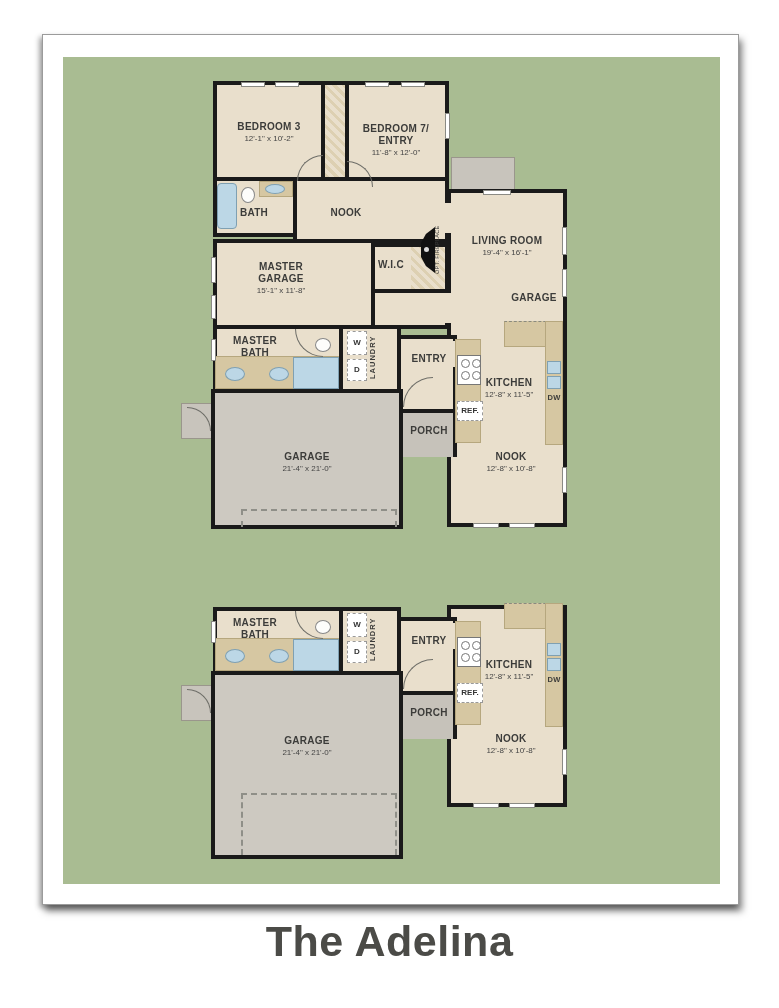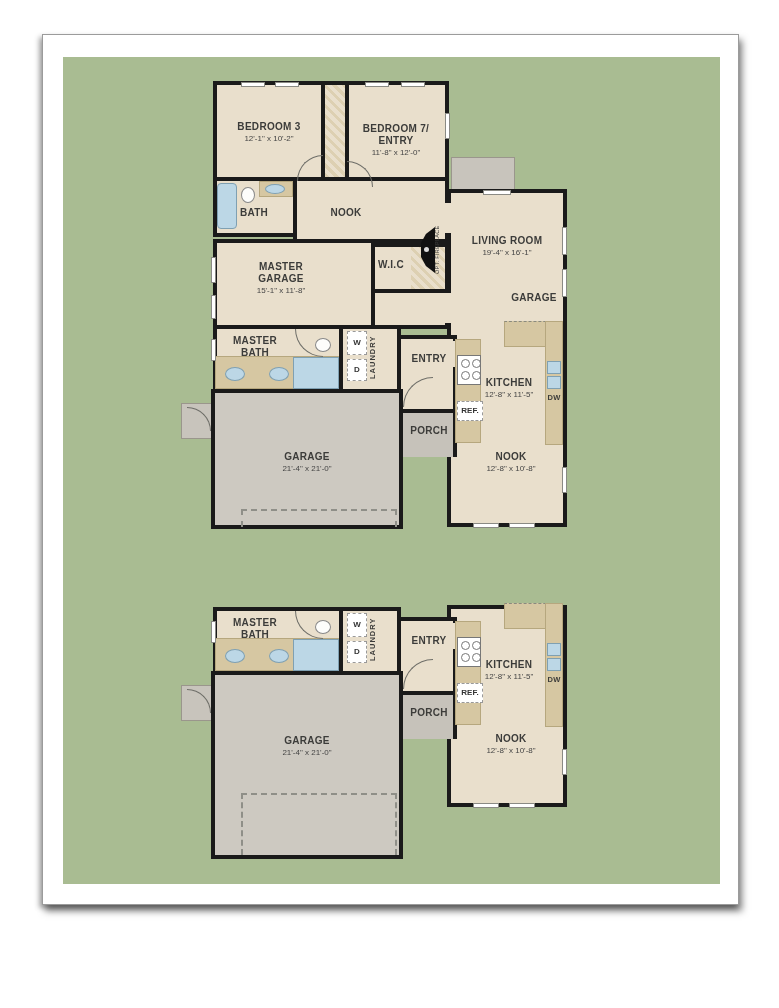--- a/index.html
+++ b/index.html
@@ -195,13 +195,14 @@
           <span style="display:block">BATH</span>
         </div>
    <div class="ab lbl" style="left:366px;top:584px">ENTRY</div>
    <div class="ab lbl" style="left:446px;top:614px"><span>KITCHEN</span><span class="dims">12'-8" x 11'-5"</span></div>
    <div class="ab lbl" style="left:366px;top:656px">PORCH</div>
    <div class="ab lbl" style="left:244px;top:690px"><span>GARAGE</span><span class="dims">21'-4" x 21'-0"</span></div>
    <div class="ab lbl" style="left:448px;top:688px"><span>NOOK</span><span class="dims">12'-8" x 10'-8"</span></div>
 
   </div>
  </div>
+ <div id="title" class="ab">The Adelina</div>
 </div>
 
 </body></html>

